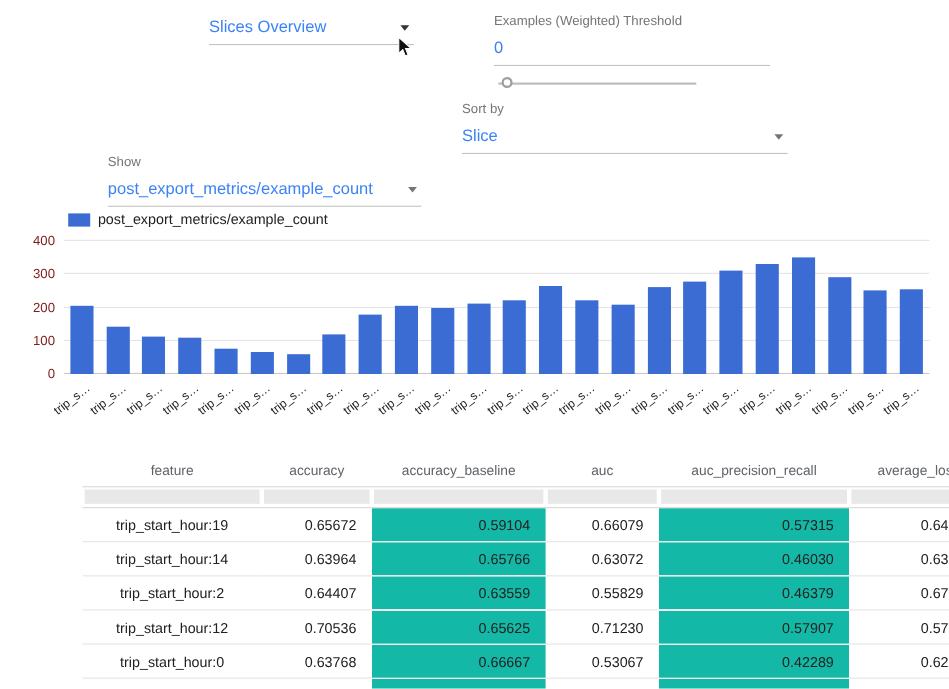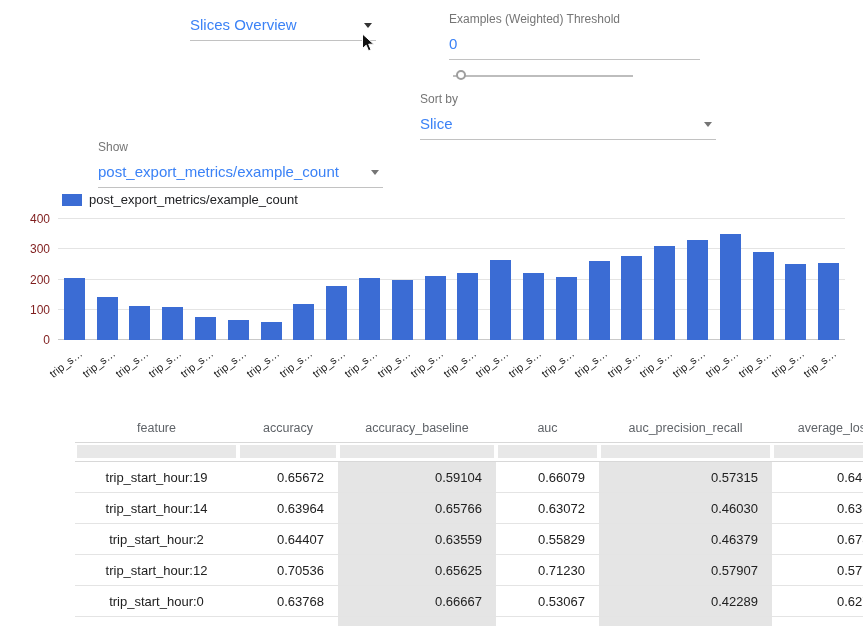--- a/index.html
+++ b/index.html
@@ -74,21 +74,21 @@
     font-size:12.5px;color:#5f6368;font-weight:normal;text-align:center;
     padding:8px 4px 7px 4px;border-bottom:1px solid #d8d8d8;
   }
   .metrics-table .filter-td{padding:2px 2px 3px 2px;border-bottom:1px solid #d8d8d8;}
   .filter-box{height:13px;background:#e8e8e8;}
   .metrics-table tbody td{
     padding:8px 14px 7px 4px;border-bottom:1px solid #e4e4e4;color:#212121;
     text-align:right;white-space:nowrap;overflow:hidden;
   }
   .metrics-table tbody td.col0{text-align:center;padding-right:4px;}
-  .metrics-table td.shade, .metrics-table th.shade-h{background:#e5e5e5;}
+  .metrics-table td.shade, .metrics-table th.shade-h{background:#14b8a6;}
   .col0{width:155px;} .col1{width:92px;} .col2{width:150px;}
   .col3{width:95px;} .col4{width:165px;} .col5{width:118px;}
 </style>
 </head>
 <body>
 
 <div id="app">
 
   <div class="field" style="left:190px;top:12px;width:186px;">
     <div class="field-value">

